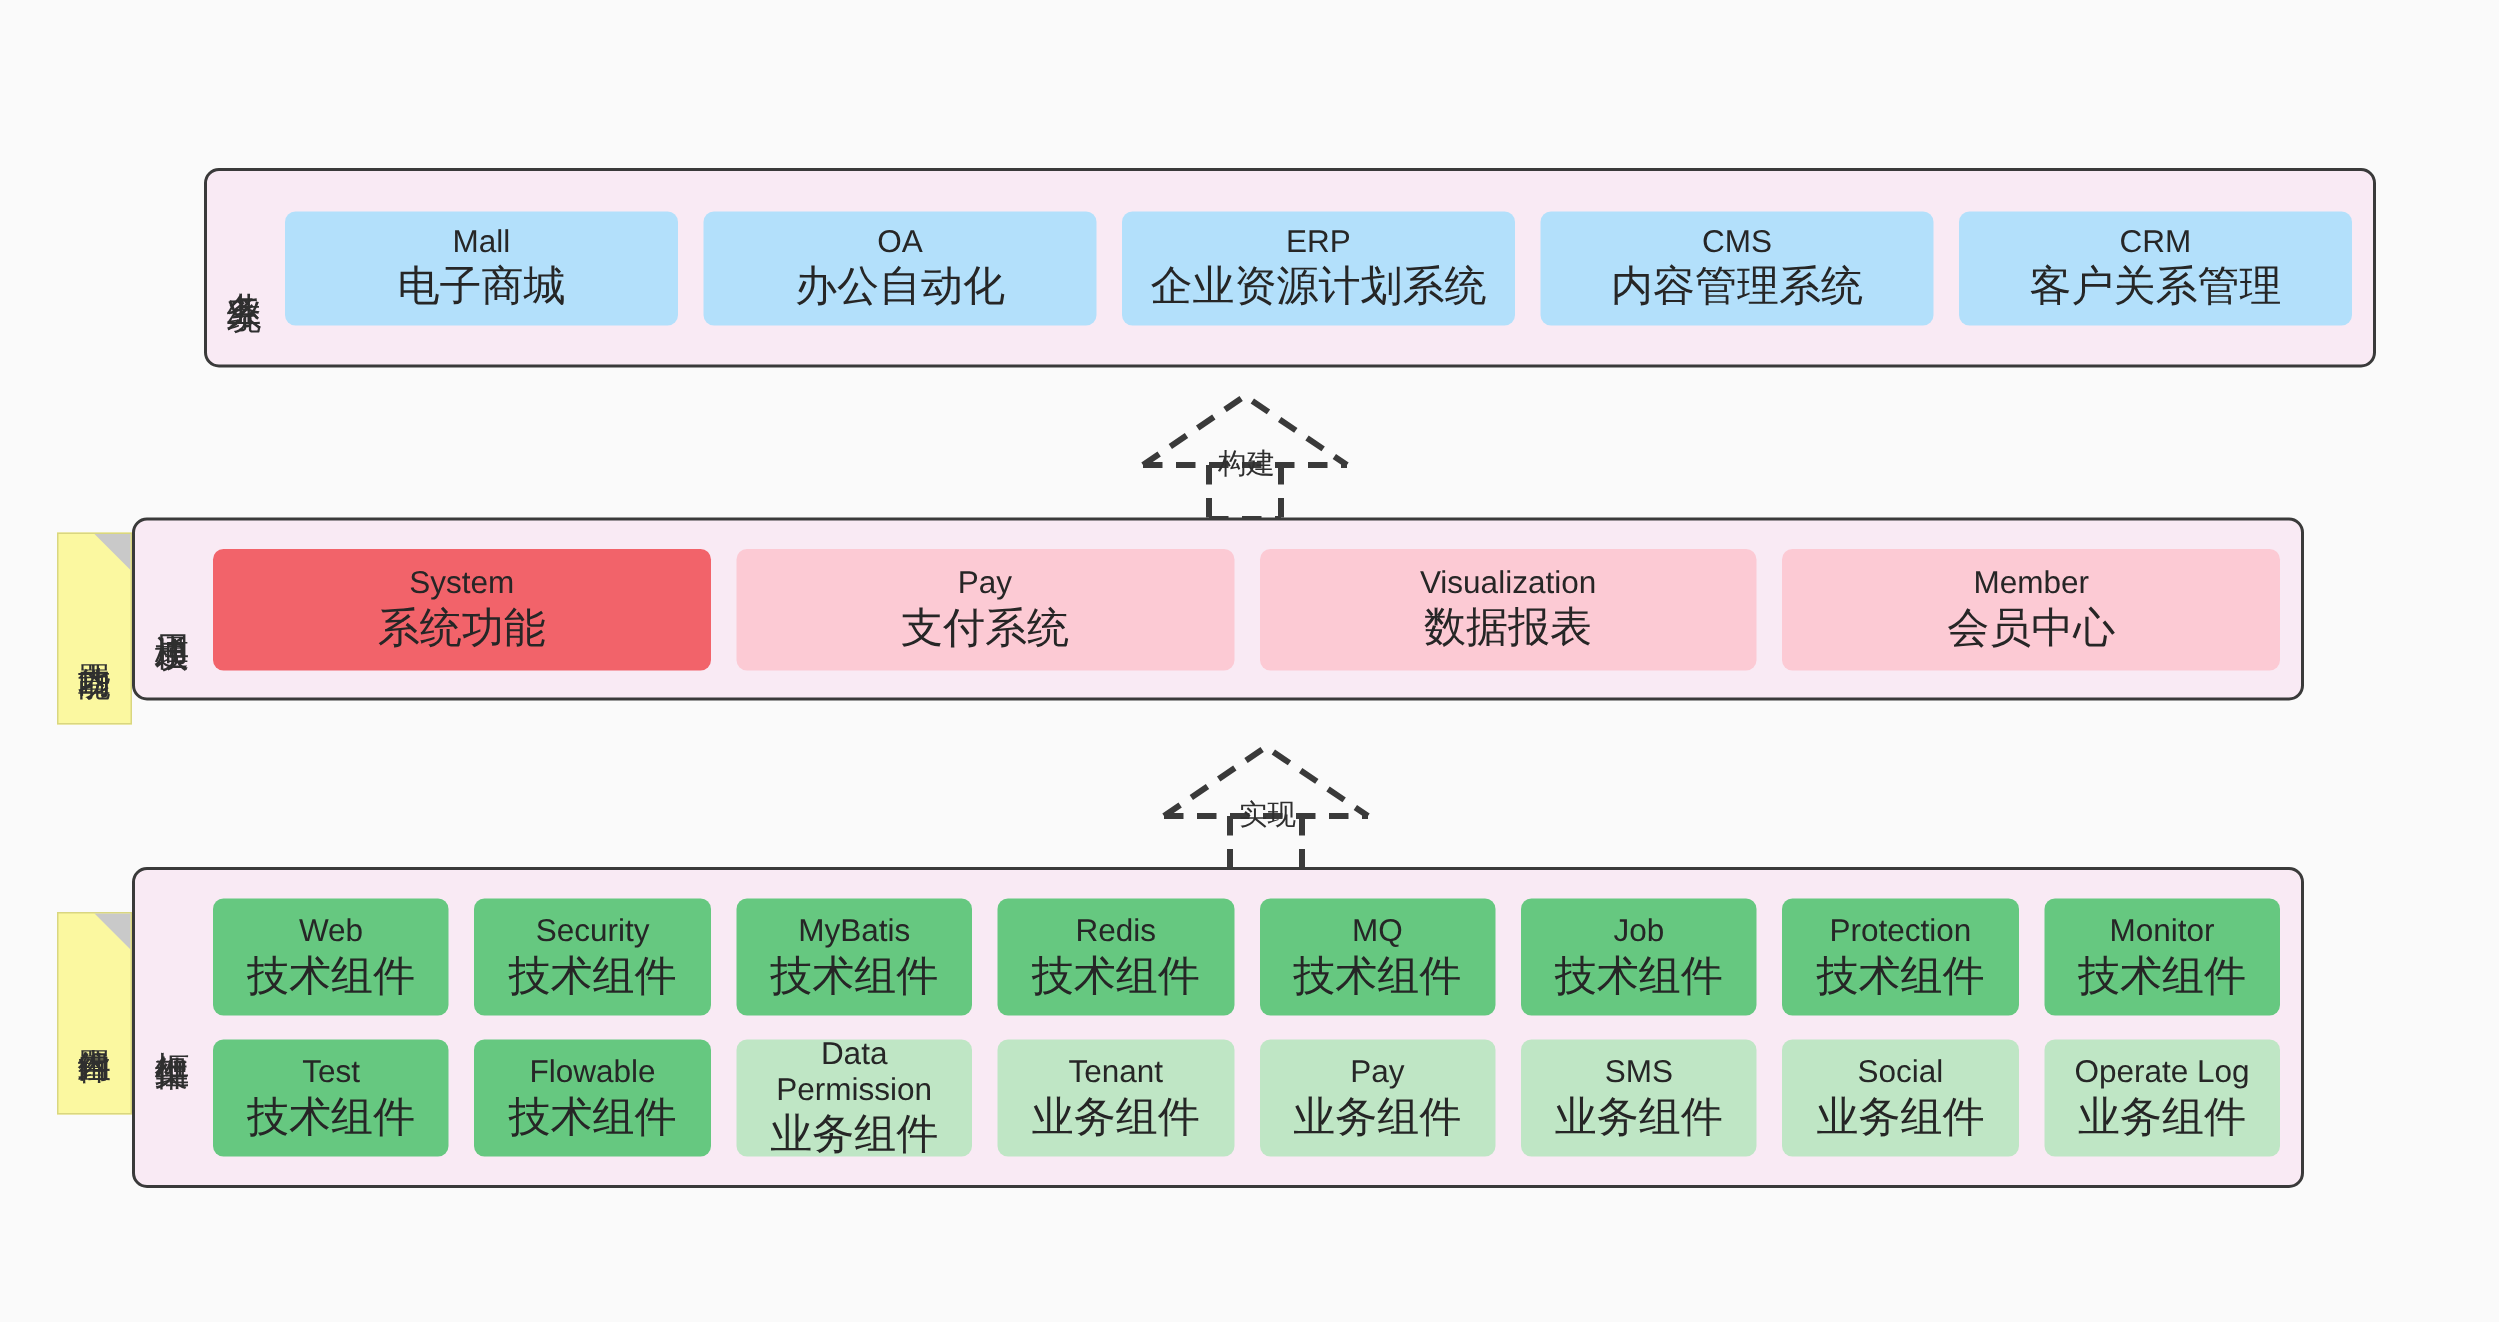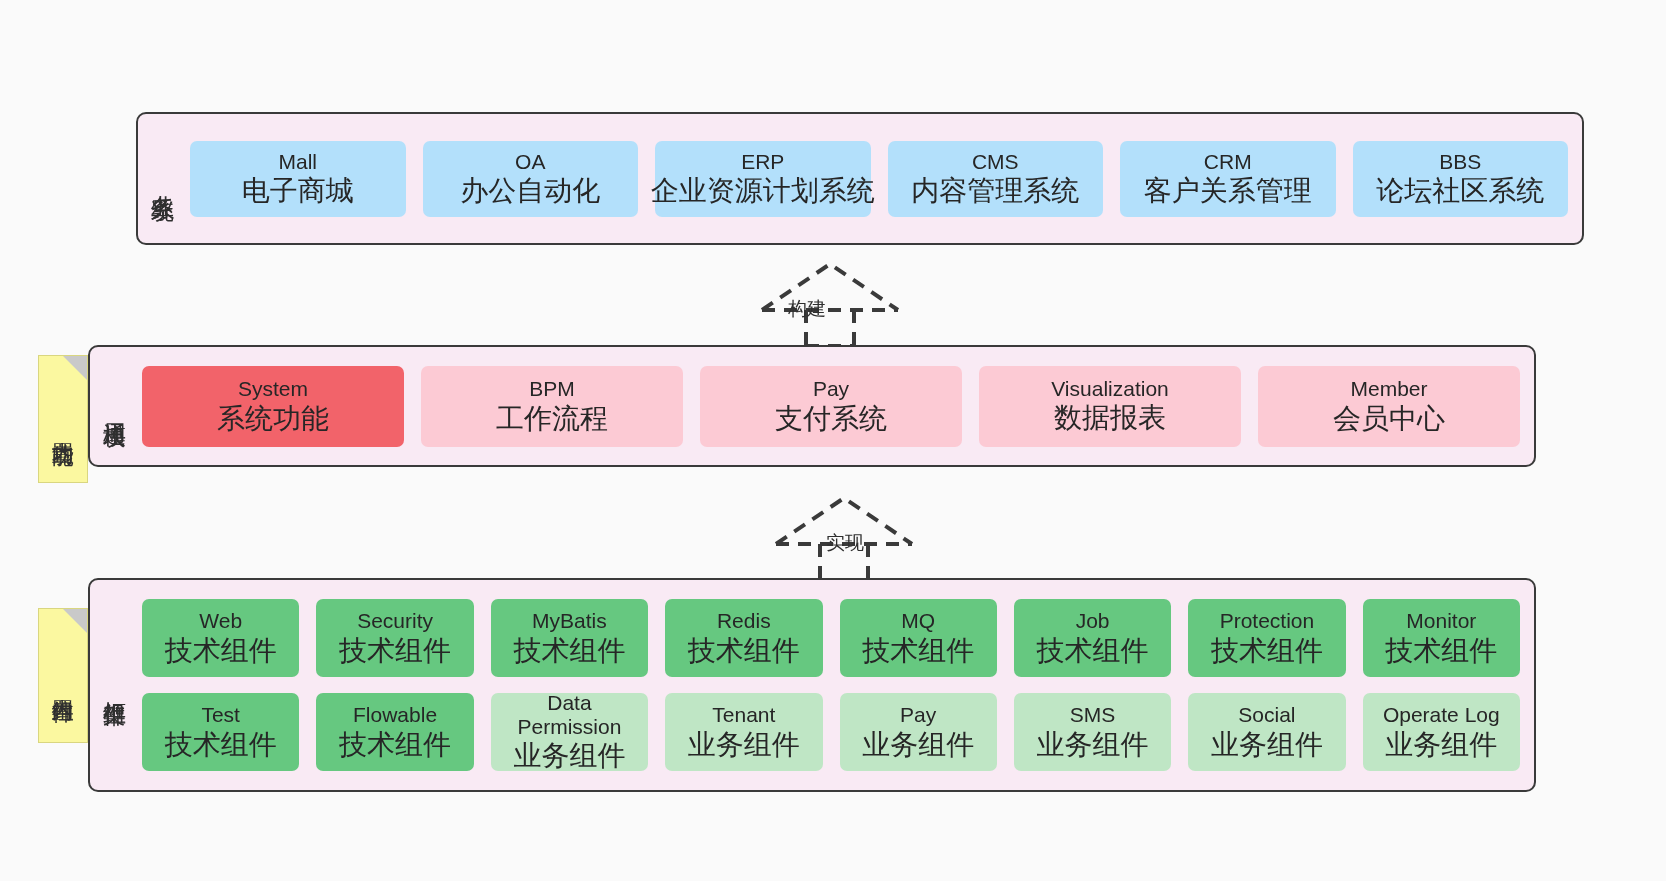--- a/index.html
+++ b/index.html
@@ -164,50 +164,42 @@
             <div class="cn">企业资源计划系统</div>
           </div>
           <div class="node c-blue">
             <div class="en">CMS</div>
             <div class="cn">内容管理系统</div>
           </div>
           <div class="node c-blue">
             <div class="en">CRM</div>
             <div class="cn">客户关系管理</div>
           </div>
-          <div class="node c-blue">
-            <div class="en">BBS</div>
-            <div class="cn">论坛社区系统</div>
-          </div>
         </div>
     </div>
   </div>
 
   <svg class="arrow-svg" style="left:758px; top:258px; width:144px; height:90px;" viewBox="0 0 144 90">
 
     <path d="M 4 52 L 72 6 L 140 52" fill="none" stroke="#3a3a3a" stroke-width="4" stroke-dasharray="13,9" stroke-linecap="butt"></path>
     <path d="M 4 52 L 140 52" fill="none" stroke="#3a3a3a" stroke-width="4" stroke-dasharray="13,9" stroke-linecap="butt"></path>
 
     <path d="M 48 52 L 48 88" fill="none" stroke="#3a3a3a" stroke-width="4" stroke-dasharray="13,9"></path>
     <path d="M 96 52 L 96 88" fill="none" stroke="#3a3a3a" stroke-width="4" stroke-dasharray="13,9"></path>
     <path d="M 48 88 L 96 88" fill="none" stroke="#3a3a3a" stroke-width="4" stroke-dasharray="13,9"></path>
   </svg>
-  <div class="arrow-label" style="left:788px; top:296px;">构建</div>
+  <div class="arrow-label" style="left:812px; top:296px;">构建</div>
 
   <div class="layer" id="layer-modules" style="left:88px; top:345px; width:1448px; height:122px;">
     <div class="layer-label">通用模块</div>
     <div class="layer-body">
       <div class="row mod-row" id="mod-row">
           <div class="node c-red">
             <div class="en">System</div>
             <div class="cn">系统功能</div>
-          </div>
-          <div class="node c-pink">
-            <div class="en">BPM</div>
-            <div class="cn">工作流程</div>
           </div>
           <div class="node c-pink">
             <div class="en">Pay</div>
             <div class="cn">支付系统</div>
           </div>
           <div class="node c-pink wrap">
             <div class="en">Visualization</div>
             <div class="cn">数据报表</div>
           </div>
           <div class="node c-pink">

